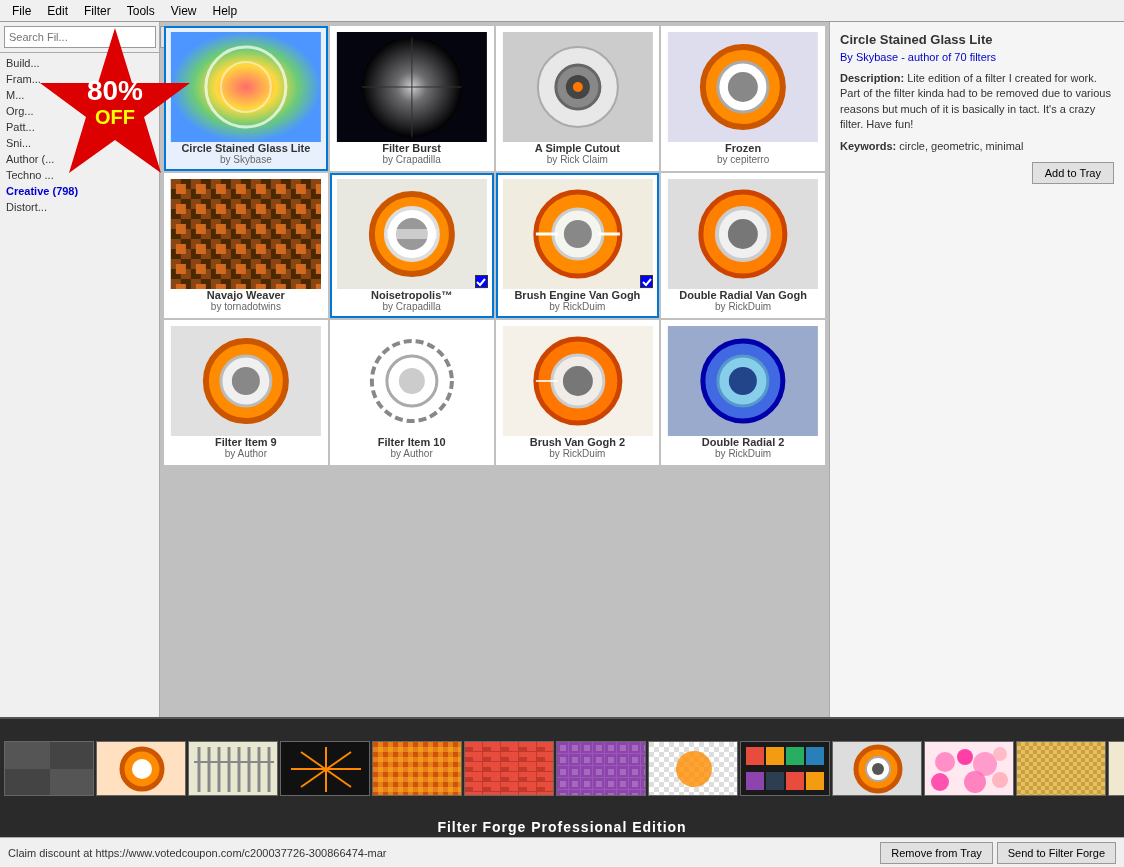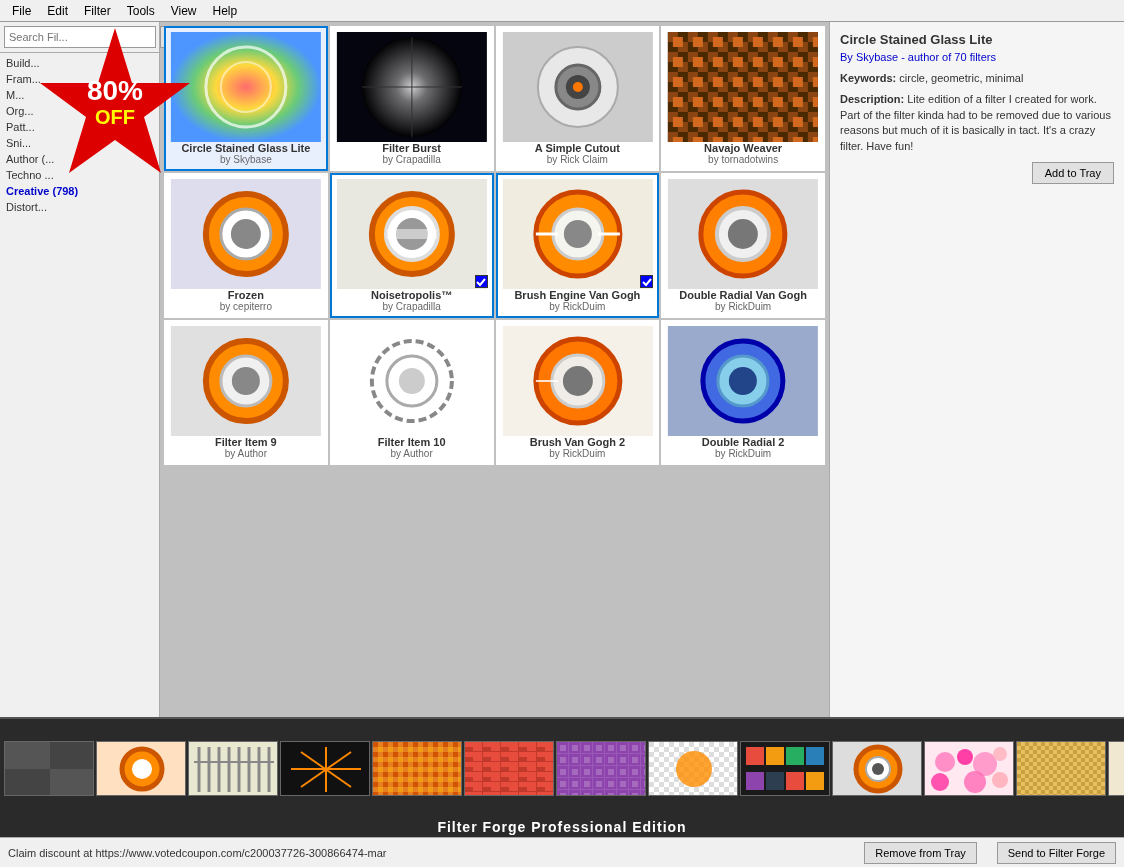--- a/index.html
+++ b/index.html
@@ -28,21 +28,21 @@
     .detail-text { font-size: 11px; color: #333; margin-bottom: 6px; line-height: 1.4; }
     .detail-link { color: #0000cc; text-decoration: underline; cursor: pointer; }
 
     
     #tray { height: 120px; background: #3a3a3a; border-top: 2px solid #555; display: flex; flex-direction: column; }
     #tray-images { display: flex; flex: 1; overflow-x: auto; gap: 2px; padding: 4px; background: #2a2a2a; align-items: center; }
     .tray-item { width: 90px; height: 55px; background: #555; flex-shrink: 0; cursor: pointer; border: 1px solid #666; overflow: hidden; }
     #tray-bottom-label { text-align: center; color: white; font-size: 14px; font-weight: bold; padding: 2px 0; background: #2a2a2a; letter-spacing: 1px; }
 
     
-    #status-bar { height: 30px; background: #f0f0f0; border-top: 1px solid #aaa; display: flex; align-items: center; padding: 0 8px; gap: 20px; }
+    #status-bar { height: 30px; background: #f0f0f0; border-top: 1px solid #aaa; display: flex; align-items: center; padding: 0 8px; gap: 4px; }
     #status-text { flex: 1; font-size: 11px; color: #333; }
     #status-btn-remove { height: 22px; padding: 0 10px; background: #e1e1e1; border: 1px solid #999; cursor: pointer; font-size: 11px; }
     #status-btn-send { height: 22px; padding: 0 10px; background: #e1e1e1; border: 1px solid #999; cursor: pointer; font-size: 11px; }
 
     
     #discount-badge { position: absolute; top: 30px; left: 50px; z-index: 100; width: 140px; height: 140px; }
 
     
     .filter-svg-container { width: 100%; height: 110px; overflow: hidden; display: flex; align-items: center; justify-content: center; }
 
@@ -149,49 +149,49 @@
                 <circle cx="75" cy="55" r="5" fill="#ff7700"></circle>
               </svg>
             </div>
             <div class="filter-name">A Simple Cutout</div>
             <div class="filter-author">by Rick Claim</div>
           </div>
 
           <div class="filter-item">
             <div class="filter-svg-container">
               <svg width="100%" height="110" viewBox="0 0 150 110">
+                <rect width="150" height="110" fill="#dde"></rect>
+                <circle cx="75" cy="55" r="40" fill="#ff8c00" stroke="#cc5500" stroke-width="6"></circle>
+                <circle cx="75" cy="55" r="25" fill="white" stroke="#aaa" stroke-width="3"></circle>
+                <circle cx="75" cy="55" r="15" fill="#888"></circle>
+              </svg>
+            </div>
+            <div class="filter-name">Frozen</div>
+            <div class="filter-author">by cepiterro</div>
+          </div>
+
+          <div class="filter-item">
+            <div class="filter-svg-container">
+              <svg width="100%" height="110" viewBox="0 0 150 110">
                 <rect width="150" height="110" fill="#2a1a0a"></rect>
                 <defs>
                   <pattern id="navajo" x="0" y="0" width="20" height="20" patternUnits="userSpaceOnUse">
                     <rect width="20" height="20" fill="#4a2800"></rect>
                     <rect x="0" y="0" width="10" height="10" fill="#8b4513"></rect>
                     <rect x="10" y="10" width="10" height="10" fill="#8b4513"></rect>
                     <rect x="5" y="5" width="10" height="10" fill="#d2691e"></rect>
                   </pattern>
                 </defs>
                 <rect width="150" height="110" fill="url(#navajo)"></rect>
               </svg>
             </div>
             <div class="filter-name">Navajo Weaver</div>
             <div class="filter-author">by tornadotwins</div>
           </div>
 
-          <div class="filter-item">
-            <div class="filter-svg-container">
-              <svg width="100%" height="110" viewBox="0 0 150 110">
-                <rect width="150" height="110" fill="#dde"></rect>
-                <circle cx="75" cy="55" r="40" fill="#ff8c00" stroke="#cc5500" stroke-width="6"></circle>
-                <circle cx="75" cy="55" r="25" fill="white" stroke="#aaa" stroke-width="3"></circle>
-                <circle cx="75" cy="55" r="15" fill="#888"></circle>
-              </svg>
-            </div>
-            <div class="filter-name">Frozen</div>
-            <div class="filter-author">by cepiterro</div>
-          </div>
-
           <div class="filter-item" style="border-color: #0078d7;">
             <div class="filter-svg-container">
               <svg width="100%" height="110" viewBox="0 0 150 110">
                 <rect width="150" height="110" fill="#e8e8e0"></rect>
                 <circle cx="75" cy="55" r="40" fill="#ff8c00" stroke="#cc5500" stroke-width="6"></circle>
                 <circle cx="75" cy="55" r="26" fill="white" stroke="#ddd" stroke-width="4"></circle>
                 <circle cx="75" cy="55" r="16" fill="#999"></circle>
                 <rect x="50" y="50" width="50" height="10" fill="white" opacity="0.5"></rect>
               </svg>
             </div>
@@ -290,26 +290,26 @@
             <div class="filter-author">by RickDuim</div>
           </div>
 
         </div>
       </div>
 
       <div id="right-panel">
         <h2>Circle Stained Glass Lite</h2>
         <div class="author">By Skybase - author of 70 filters</div>
         <div class="detail-text">
+          <span class="detail-label">Description:</span>
+          <span>Lite edition of a filter I created for work. Part of the filter kinda had to be removed due to various reasons but much of it is basically in tact. It's a crazy filter. Have fun!</span>
+        </div>
+        <div class="detail-text">
           <span class="detail-label">Keywords:</span>
           <span>circle, geometric, minimal</span>
-        </div>
-        <div class="detail-text">
-          <span class="detail-label">Description:</span>
-          <span>Lite edition of a filter I created for work. Part of the filter kinda had to be removed due to various reasons but much of it is basically in tact. It's a crazy filter. Have fun!</span>
         </div>
         <div style="text-align:right; margin-top:8px;">
           <button style="padding:4px 12px; background:#e1e1e1; border:1px solid #999; cursor:pointer; font-size:11px;">Add to Tray</button>
         </div>
       </div>
     </div>
   </div>
 </div>
 
 <div id="tray">

